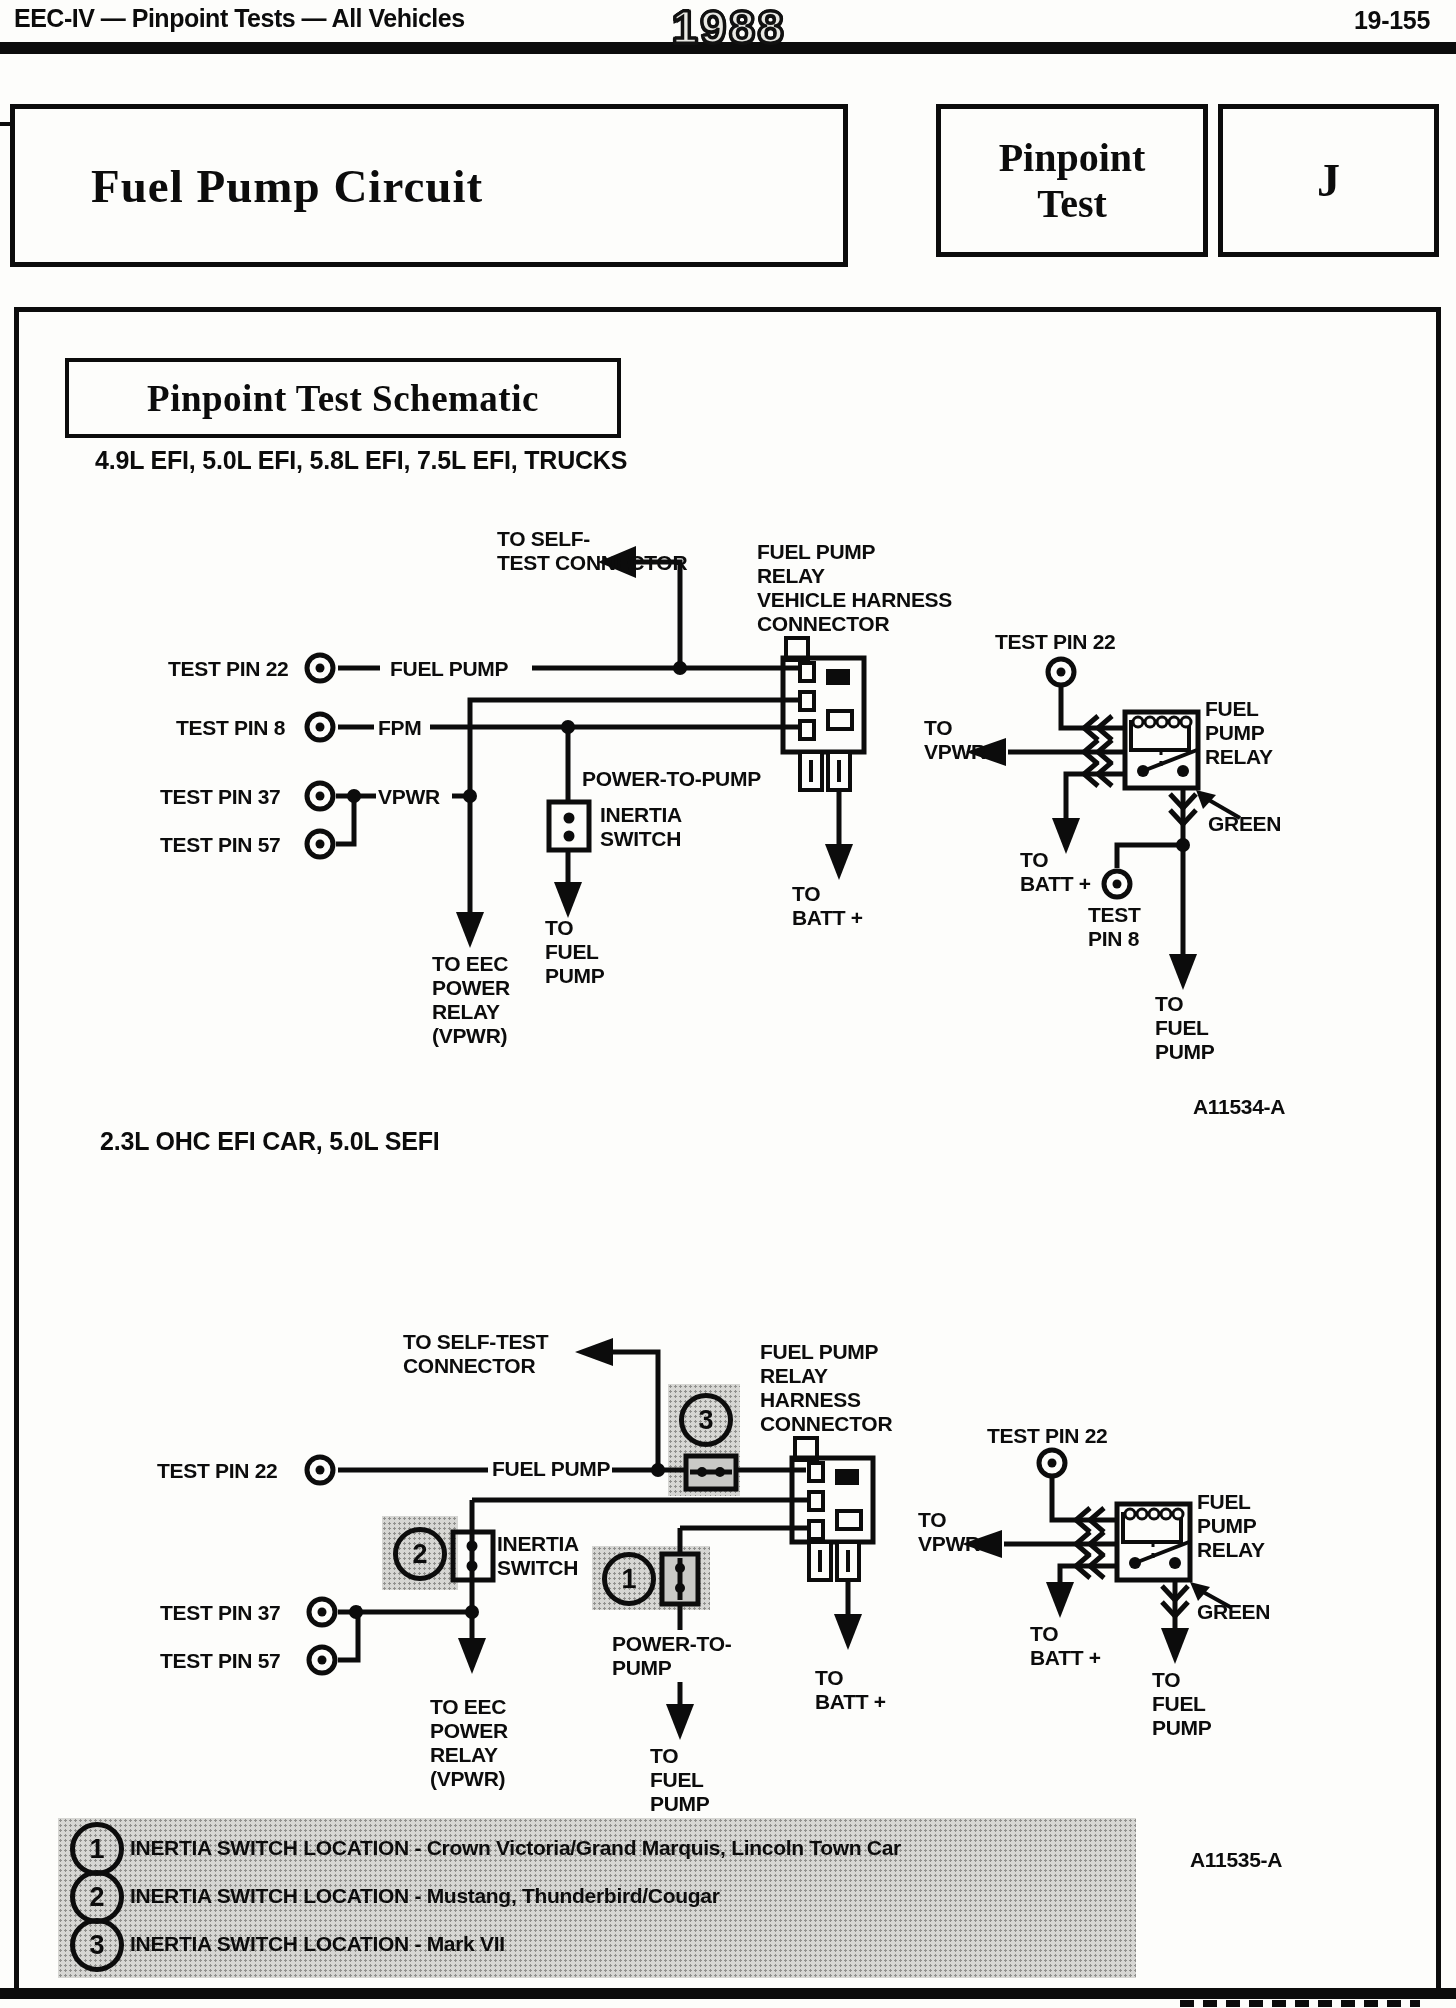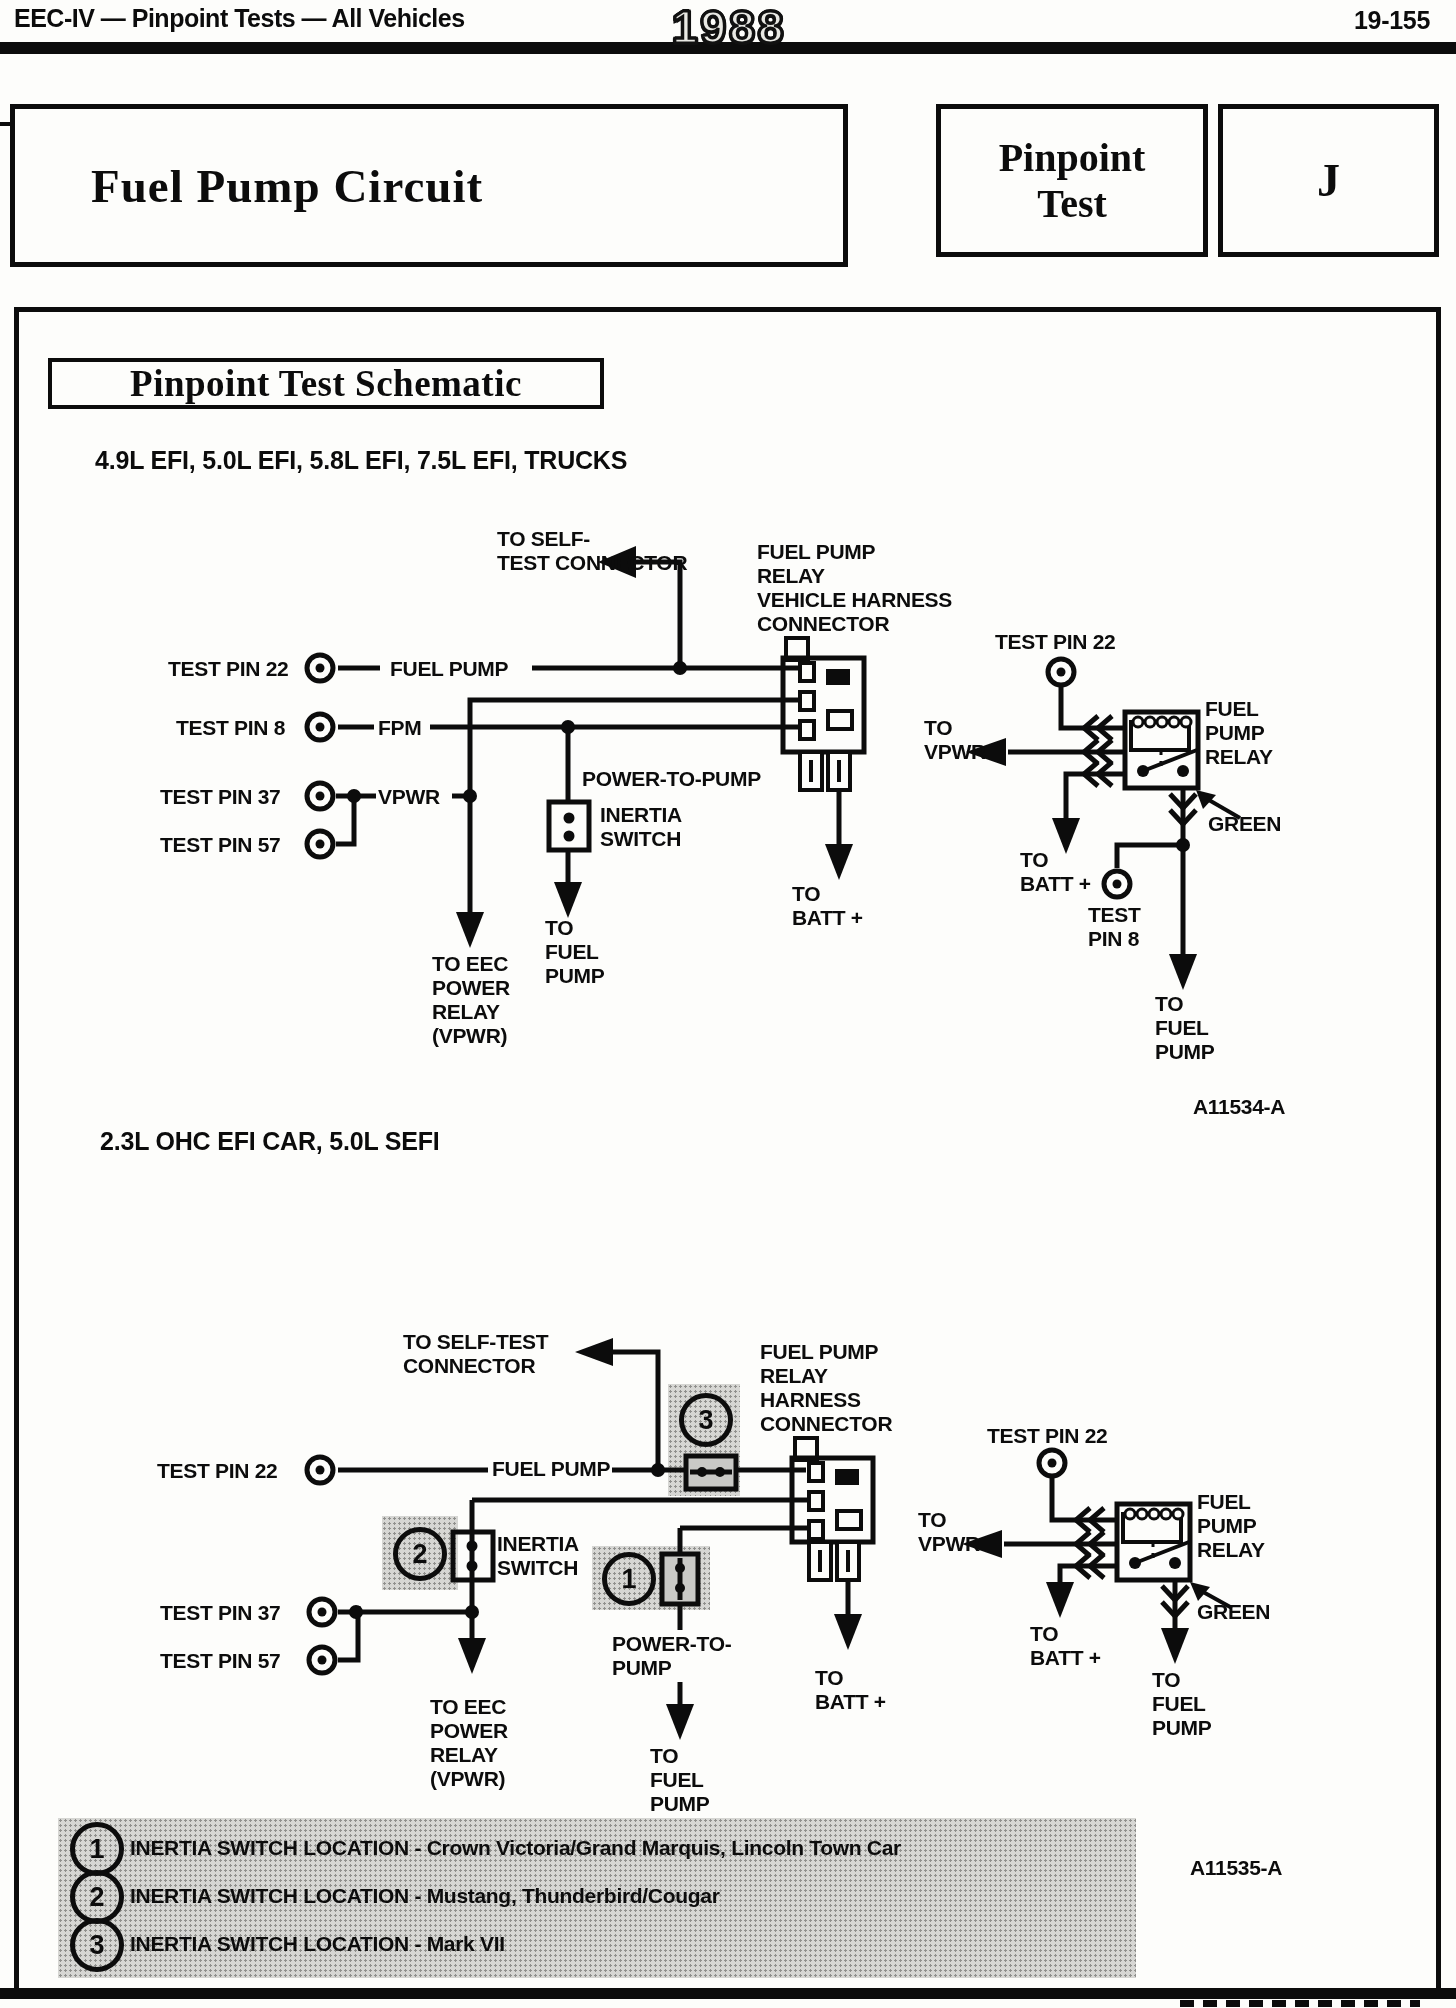--- a/index.html
+++ b/index.html
@@ -43,21 +43,21 @@
   <div class="box" style="left:936px;top:104px;width:272px;height:153px;justify-content:center;">
     <span class="serif" style="font-size:40px;line-height:46px;white-space:pre-line;text-align:center;">Pinpoint
 Test</span>
   </div>
   <div class="box" style="left:1218px;top:104px;width:221px;height:153px;justify-content:center;">
     <span class="serif" style="font-size:46px;">J</span>
   </div>
 
   <div class="box" style="left:14px;top:307px;width:1427px;height:1688px;z-index:1;"></div>
 
-  <div class="box" style="left:48px;top:358px;width:556px;height:51px;border-width:4px;justify-content:center;">
+  <div class="box" style="left:65px;top:358px;width:556px;height:80px;border-width:4px;justify-content:center;">
     <span class="serif" style="font-size:37px;letter-spacing:0.5px;">Pinpoint Test Schematic</span>
   </div>
 
   <div class="sub" style="left:95px;top:446px;">4.9L EFI, 5.0L EFI, 5.8L EFI, 7.5L EFI, TRUCKS</div>
   <div class="sub" style="left:100px;top:1127px;">2.3L OHC EFI CAR, 5.0L SEFI</div>
 
   <div class="stip" style="left:668px;top:1384px;width:72px;height:112px;"></div>
   <div class="stip" style="left:382px;top:1516px;width:76px;height:74px;"></div>
   <div class="stip" style="left:592px;top:1546px;width:118px;height:64px;"></div>
   <div class="stip" style="left:58px;top:1818px;width:1078px;height:160px;"></div>
@@ -328,21 +328,21 @@
 VPWR</div>
   <div class="lbl" style="left:1197px;top:1490px;">FUEL
 PUMP
 RELAY</div>
   <div class="lbl" style="left:1197px;top:1600px;">GREEN</div>
   <div class="lbl" style="left:1030px;top:1622px;">TO
 BATT +</div>
   <div class="lbl" style="left:1152px;top:1668px;">TO
 FUEL
 PUMP</div>
-  <div class="lbl" style="left:1190px;top:1848px;margin-top:8px;">A11535-A</div>
+  <div class="lbl" style="left:1190px;top:1848px;">A11535-A</div>
 
   <div class="callout" style="left:679px;top:1393px;">3</div>
   <div class="callout" style="left:393px;top:1527px;">2</div>
   <div class="callout" style="left:602px;top:1552px;">1</div>
 
   <div class="callout" style="left:70px;top:1822px;">1</div>
   <div class="lbl" style="left:130px;top:1836px;">INERTIA SWITCH LOCATION - Crown Victoria/Grand Marquis, Lincoln Town Car</div>
   <div class="callout" style="left:70px;top:1870px;">2</div>
   <div class="lbl" style="left:130px;top:1884px;">INERTIA SWITCH LOCATION - Mustang, Thunderbird/Cougar</div>
   <div class="callout" style="left:70px;top:1918px;">3</div>

